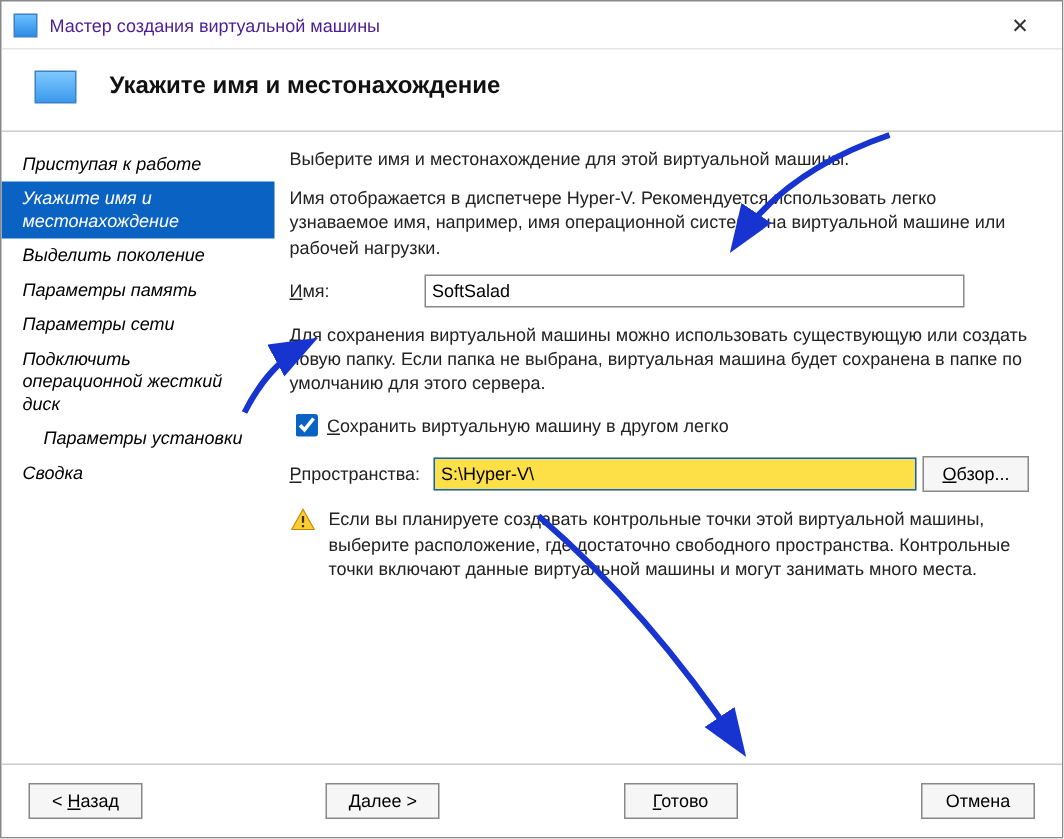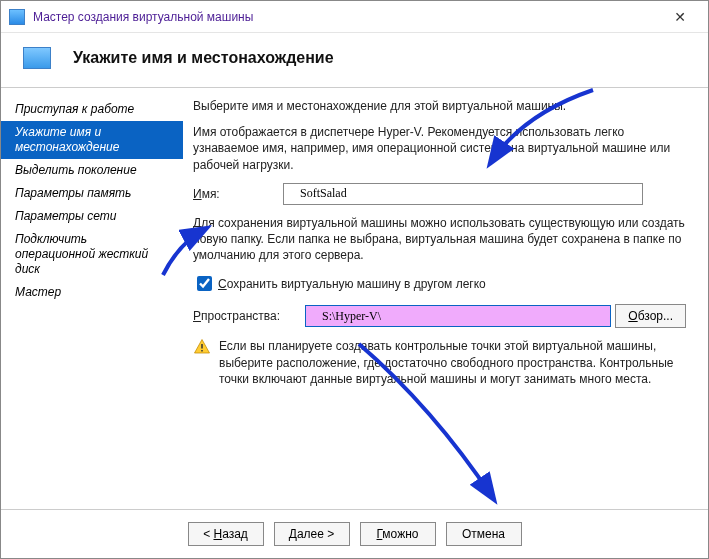--- a/index.html
+++ b/index.html
@@ -36,38 +36,37 @@
   .side-sub { padding-left:28px; }
   .content {
     flex:1; padding:10px 22px 0 10px; font-size:12px; color:#222;
     position:relative;
   }
   .para { margin:0 0 10px 0; line-height:1.35; }
   .row { display:flex; align-items:center; margin-bottom:10px; }
   .lbl { width:90px; }
   .lbl u { text-decoration:underline; }
   input.txt {
-    flex:1; font-size:12px; padding:2px 16px; border:1px solid #888;
+    flex:1; font-size:12px; padding:2px 4px; border:1px solid #888;
     height:22px;
-    font-family:Liberation Serif, serif;
   }
-  input.txt.sel { border:1px solid #0a63c3; background:#f0abfc;margin-left:16px; }
+  input.txt.sel { border:1px solid #0a63c3; background:#fde047; }
   .chk-row { display:flex; align-items:center; margin:6px 0 10px 0; }
   .chk-row input { accent-color:#0a63c3; margin-right:6px; width:15px; height:15px; }
   .btn {
     font-size:12px; padding:3px 12px; border:1px solid #888; background:#f6f6f6;
     cursor:pointer; min-width:70px; height:24px;
   }
   .warn-row { display:flex; gap:8px; margin-top:10px; line-height:1.35; }
   .warn-ico {
     width:18px; height:18px; flex-shrink:0;
   }
   .footer {
     border-top:1px solid #ccc; padding:12px 18px; display:flex;
-    justify-content:center; gap:10px;
+    justify-content:space-between; gap:10px;
   }
   .footer .btn { min-width:76px; }
 
   
   .arrow { position:absolute; pointer-events:none; }
 </style>
 </head>
 <body>
 
 <div class="window">
@@ -85,21 +84,22 @@
 
   <div class="body">
 
     <div class="sidebar">
       <div class="side-item">Приступая к работе</div>
       <div class="side-item active">Укажите имя и местонахождение</div>
       <div class="side-item">Выделить поколение</div>
       <div class="side-item">Параметры память</div>
       <div class="side-item">Параметры сети</div>
       <div class="side-item">Подключить операционной жесткий диск</div>
-      <div class="side-item">Мастер</div>
+      <div class="side-item side-sub">Параметры установки</div>
+      <div class="side-item">Сводка</div>
     </div>
 
     <div class="content">
       <p class="para">Выберите имя и местонахождение для этой виртуальной машины.</p>
       <p class="para">Имя отображается в диспетчере Hyper-V. Рекомендуется использовать легко узнаваемое имя, например, имя операционной системы на виртуальной машине или рабочей нагрузки.</p>
 
       <div class="row">
         <div class="lbl"><u>И</u><span>мя:</span></div>
         <input class="txt" type="text" style="max-width: 360px;" value="SoftSalad">
       </div>
@@ -150,17 +150,17 @@
           </defs>
         <path d="M6,6 Q80,70 140,160" stroke="#1734d0" stroke-width="4" fill="none" marker-end="url(#ah3)"></path>
       </svg>
 
     </div>
   </div>
 
   <div class="footer">
     <button class="btn"><span>&lt; </span><u>Н</u><span>азад</span></button>
     <button class="btn"><span></span><u>Д</u><span>алее &gt;</span></button>
-    <button class="btn"><span></span><u>Г</u><span>можно</span></button>
+    <button class="btn"><span></span><u>Г</u><span>отово</span></button>
     <button class="btn">Отмена</button>
   </div>
 
 </div>
 
 </body></html>

